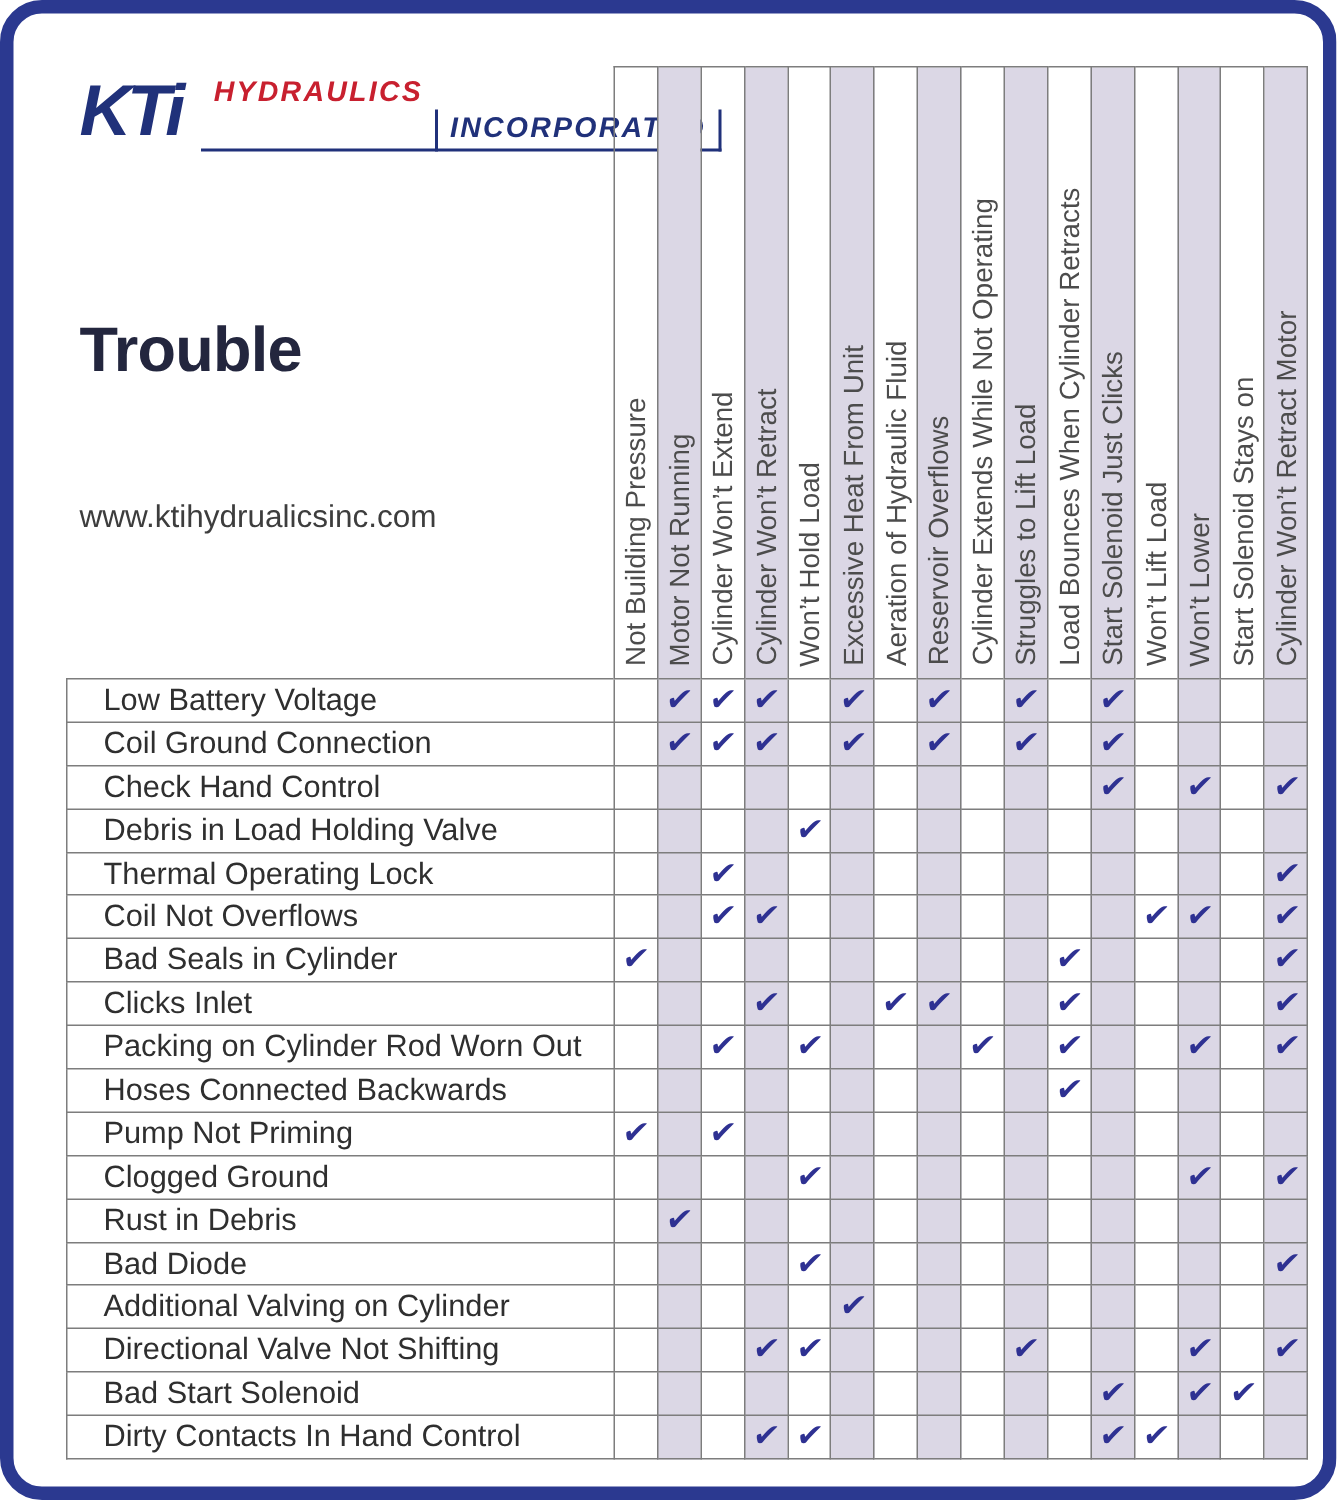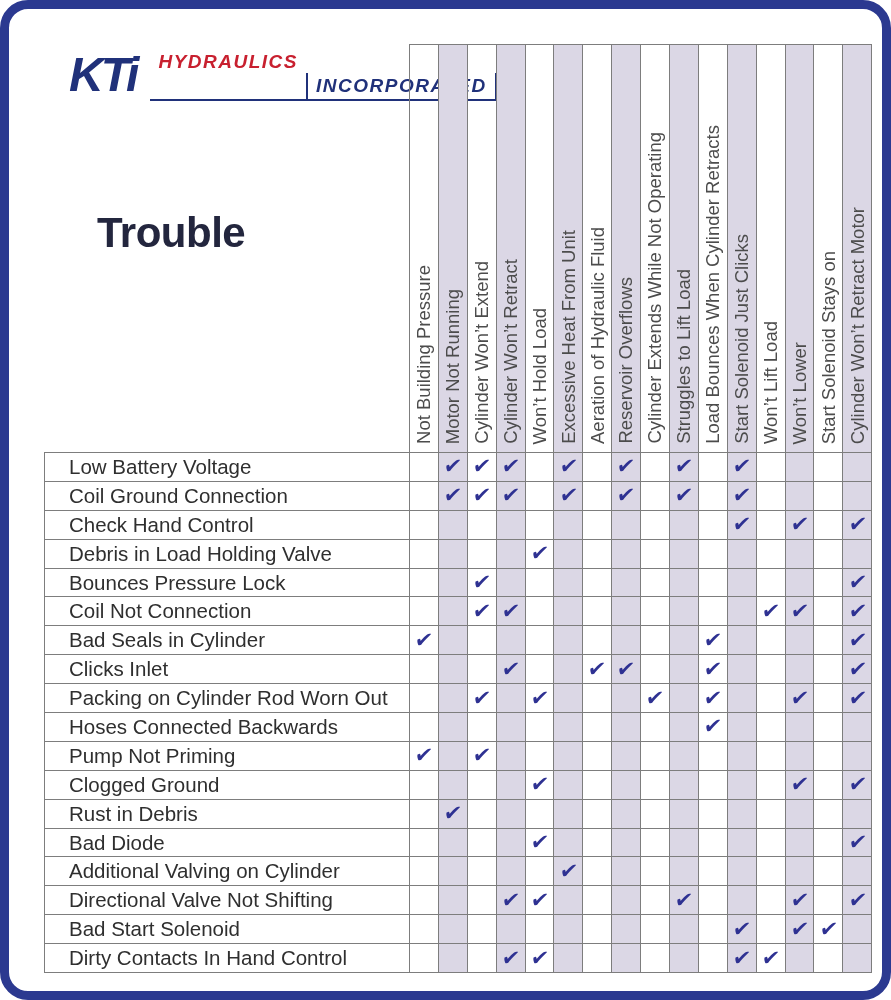--- a/index.html
+++ b/index.html
@@ -8,21 +8,21 @@
 
   .page {
     position: absolute; inset: 0;
     border: 9px solid var(--border-navy, #2B3990);
     border-radius: 28px;
     background: #ffffff;
     overflow: hidden;
   }
 
   
-  .logo { position: absolute; left: 60px; top: 40px; display: flex; align-items: center; gap: 10px; }
+  .logo { position: absolute; left: 44px; top: 40px; display: flex; align-items: center; gap: 10px; }
   .logo-mark {
     font-size: 48px; font-weight: 700; font-style: italic;
     color: var(--logo-navy, #20317A); letter-spacing: -3px; line-height: 1;
     padding-right: 4px;
   }
   .logo-text { display: flex; }
   .logo-line1 {
     font-size: 19px; font-weight: 700; font-style: italic; letter-spacing: 1.5px;
     color: var(--logo-red, #C8202F);
     padding: 2px 8px;
@@ -34,21 +34,21 @@
     padding: 2px 8px;
     border: 2px solid var(--logo-navy, #20317A);
     border-top: none;
     margin-top: 24px;
   }
 
   
   .title {
     position: absolute; left: 44px; top: 198px;
     font-size: 42px; font-weight: 700; letter-spacing: -0.5px;
-    color: var(--title-ink, #23263E); line-height: 1.24; margin-left: 44px;
+    color: var(--title-ink, #23263E); line-height: 1.24;
   }
   .website {
     position: absolute; left: 44px; top: 324px;
     font-size: 21px; color: #3d3d3d;
   }
 
   
   table.matrix {
     position: absolute; left: 35px; top: 35px;
     width: 827px;
@@ -97,20 +97,21 @@
     <div class="logo-text">
       <div class="logo-line1">HYDRAULICS</div>
       <div class="logo-line2">INCORPORATED</div>
     </div>
   </div>
 
   <div class="title">
     <div>Trouble</div>
   </div>
 
+  <div class="website">www.ktihydrualicsinc.com</div>
 
   <table class="matrix" id="matrix">
     <thead>
         <tr>
           <th class="corner"></th>
           <th class="col">
             <div class="vlabel">Not Building Pressure</div>
           </th>
           <th class="col shaded">
             <div class="vlabel">Motor Not Running</div>
@@ -230,40 +231,40 @@
           <td class="cell"></td>
           <td class="cell shaded"></td>
           <td class="cell"></td>
           <td class="cell shaded"></td>
           <td class="cell"></td>
           <td class="cell shaded"></td>
           <td class="cell"></td>
           <td class="cell shaded"></td>
         </tr>
         <tr>
-          <td class="rlabel">Bounces Pressure Lock</td>
-          <td class="cell"></td>
-          <td class="cell shaded"></td>
-          <td class="cell"><span class="check">✔</span></td>
-          <td class="cell shaded"></td>
-          <td class="cell"></td>
-          <td class="cell shaded"></td>
-          <td class="cell"></td>
-          <td class="cell shaded"></td>
-          <td class="cell"></td>
-          <td class="cell shaded"></td>
-          <td class="cell"></td>
-          <td class="cell shaded"></td>
-          <td class="cell"></td>
-          <td class="cell shaded"></td>
-          <td class="cell"></td>
-          <td class="cell shaded"><span class="check">✔</span></td>
-        </tr>
-        <tr>
-          <td class="rlabel">Coil Not Connection</td>
+          <td class="rlabel">Thermal Operating Lock</td>
+          <td class="cell"></td>
+          <td class="cell shaded"></td>
+          <td class="cell"><span class="check">✔</span></td>
+          <td class="cell shaded"></td>
+          <td class="cell"></td>
+          <td class="cell shaded"></td>
+          <td class="cell"></td>
+          <td class="cell shaded"></td>
+          <td class="cell"></td>
+          <td class="cell shaded"></td>
+          <td class="cell"></td>
+          <td class="cell shaded"></td>
+          <td class="cell"></td>
+          <td class="cell shaded"></td>
+          <td class="cell"></td>
+          <td class="cell shaded"><span class="check">✔</span></td>
+        </tr>
+        <tr>
+          <td class="rlabel">Coil Not Overflows</td>
           <td class="cell"></td>
           <td class="cell shaded"></td>
           <td class="cell"><span class="check">✔</span></td>
           <td class="cell shaded"><span class="check">✔</span></td>
           <td class="cell"></td>
           <td class="cell shaded"></td>
           <td class="cell"></td>
           <td class="cell shaded"></td>
           <td class="cell"></td>
           <td class="cell shaded"></td>

